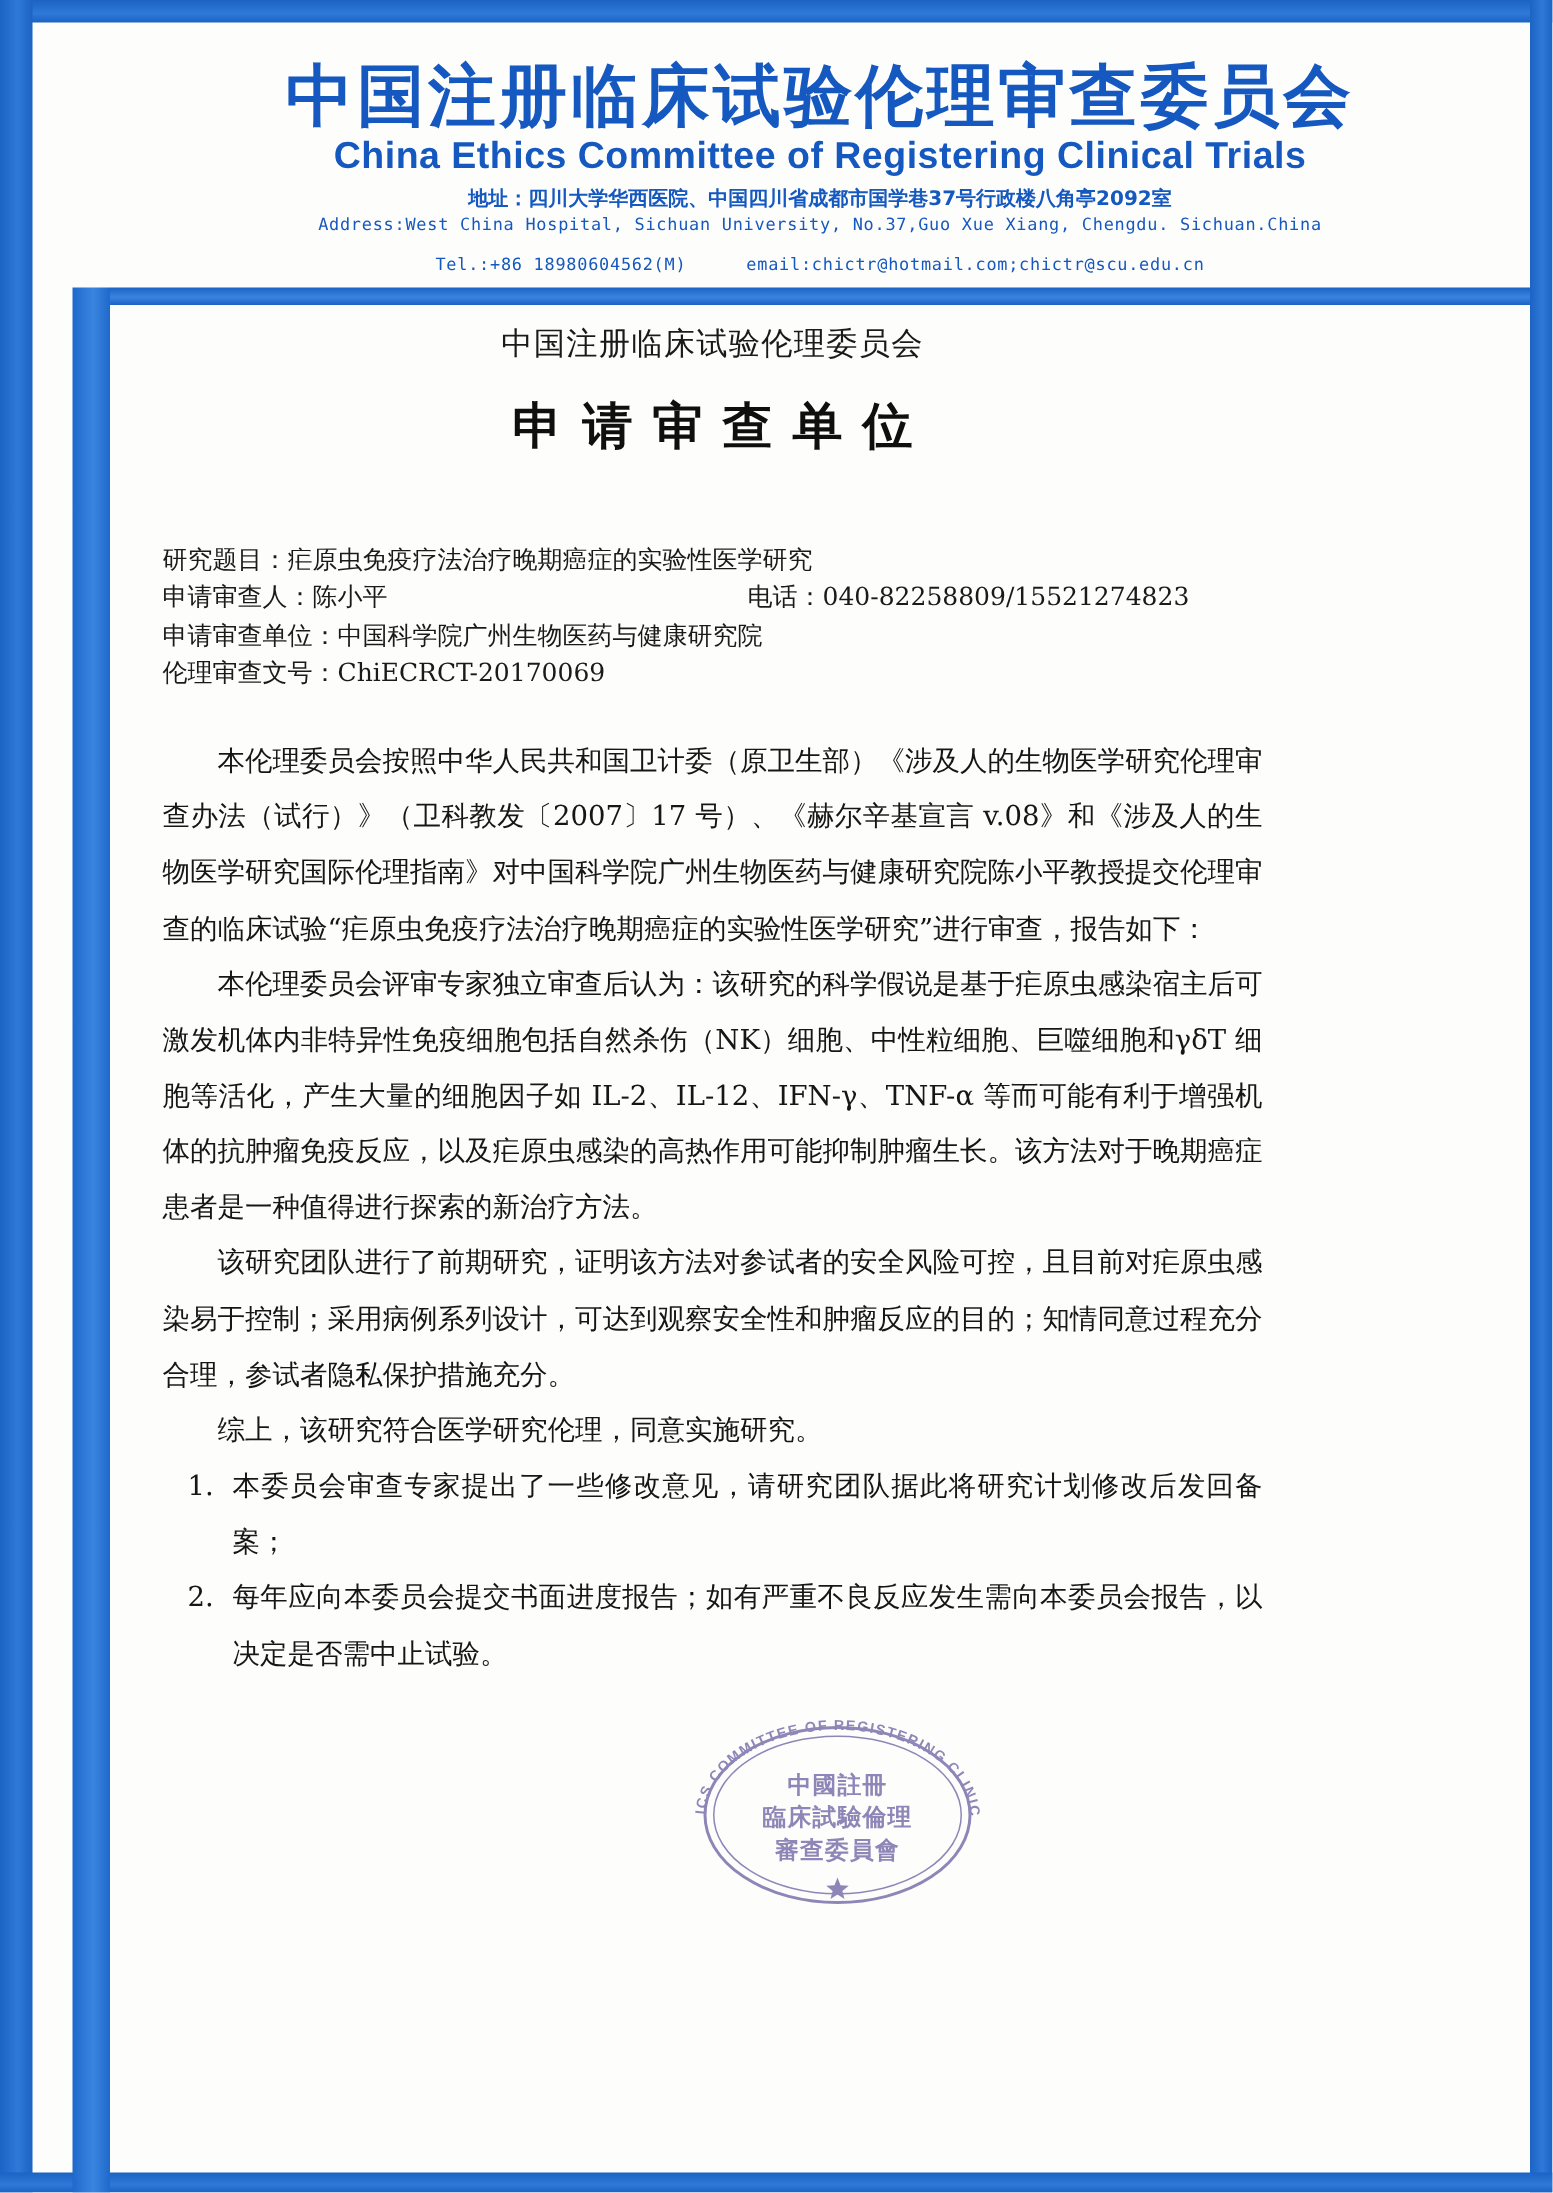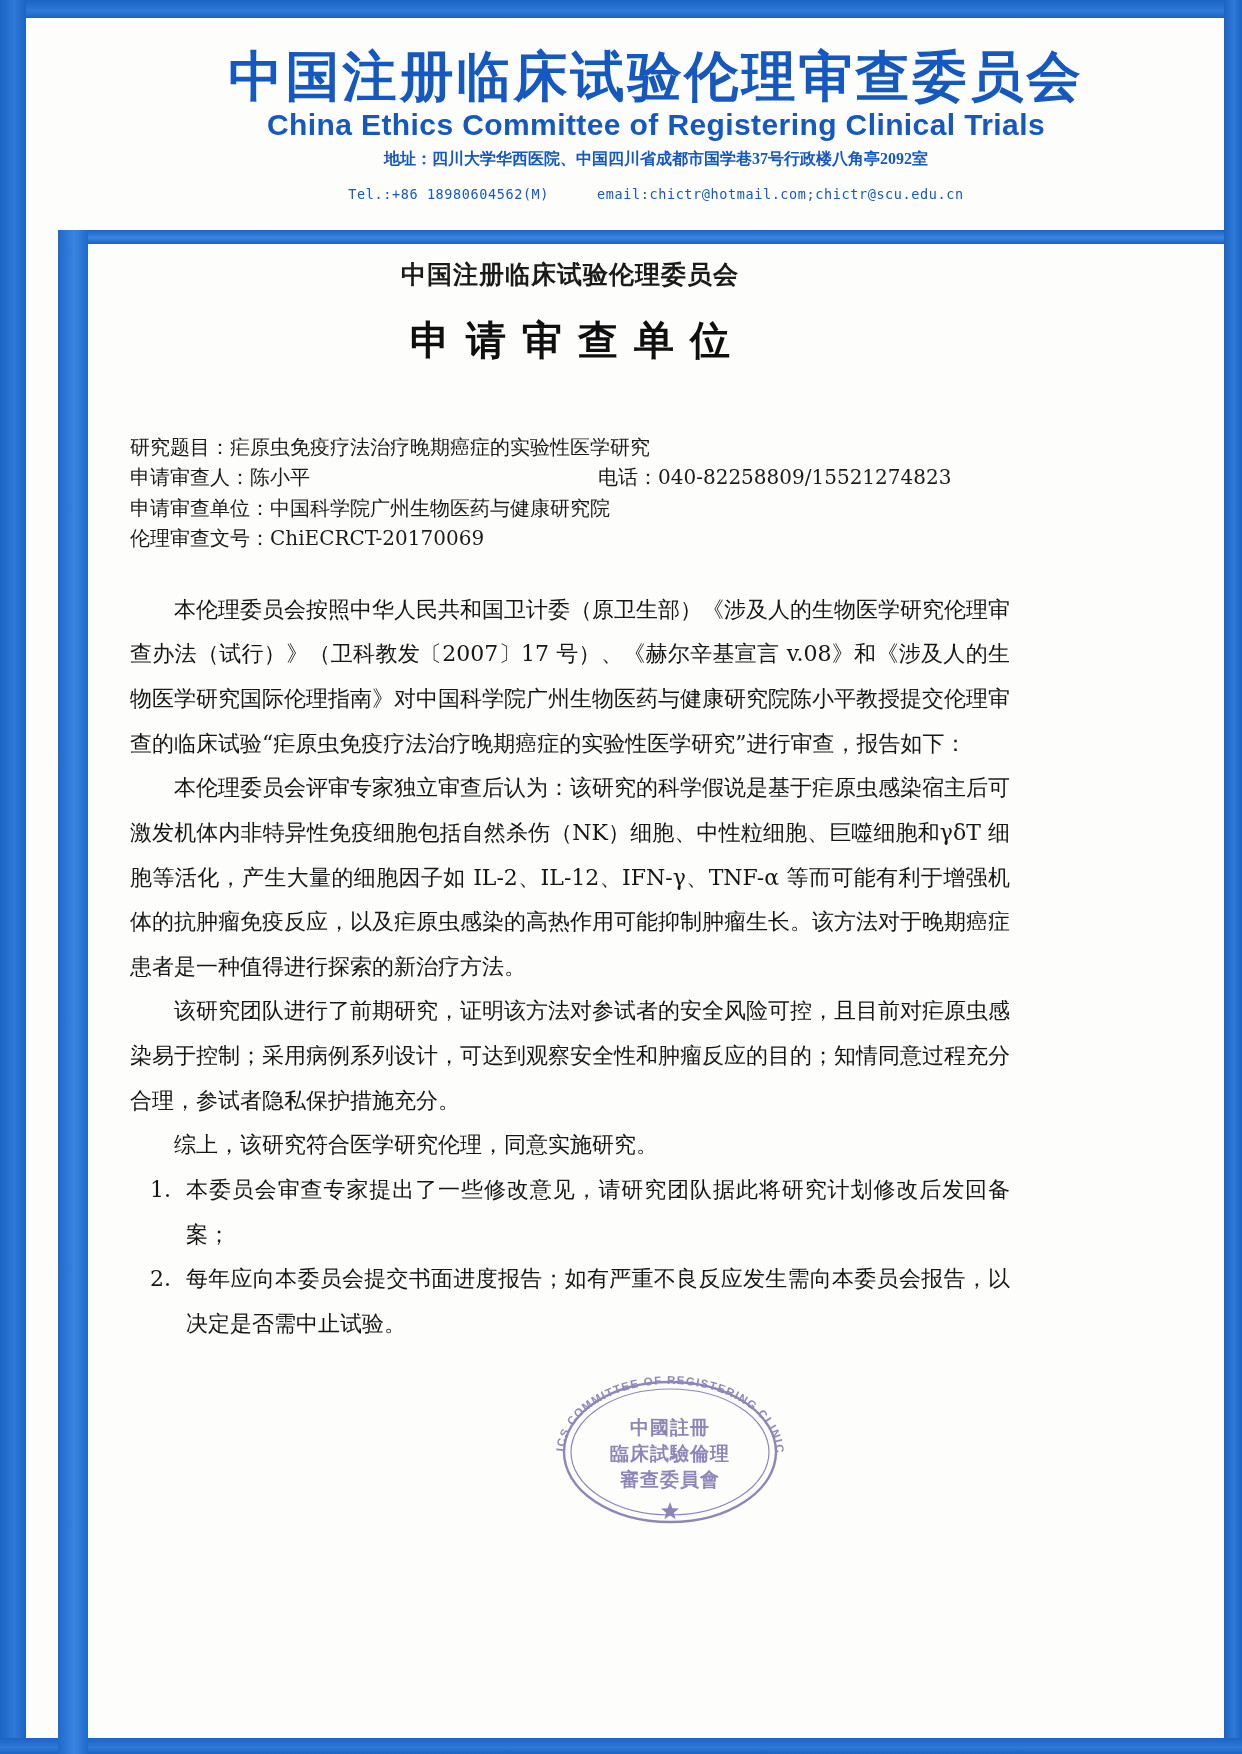--- a/index.html
+++ b/index.html
@@ -64,21 +64,20 @@
     margin-top:2px;
     white-space:nowrap;
   }
   .lh-addr-cn{
     color:#1558bf;
     font-size:16px;
     font-weight:bold;
     letter-spacing:0px;
     margin-top:6px;
     white-space:nowrap;
-    font-family:Liberation Serif, serif;
   }
   .lh-addr-en{
     color:#1558bf;
     font-family:"DejaVu Sans Mono","Liberation Mono",monospace;
     font-size:13.5px;
     letter-spacing:0.6px;
     margin-top:2px;
     white-space:nowrap;
   }
   .lh-tel{
@@ -96,21 +95,20 @@
     position:absolute;left:130px;top:248px;width:880px;
     color:#191919;
   }
   .doc-subtitle{
     text-align:center;
     font-size:25px;
     letter-spacing:1px;
     color:#1a1a1a;
     margin-top:10px;
     font-family:"DejaVu Serif","Liberation Serif",serif;
-    font-weight:bold;
   }
   .doc-title{
     text-align:center;
     font-size:40px;
     font-weight:bold;
     letter-spacing:16px;
     color:#0f0f0f;
     margin-top:22px;
     font-family:"DejaVu Serif","Liberation Serif",serif;
     text-indent:16px;
@@ -196,20 +194,21 @@
   <div class="border-left-outer"></div>
   <div class="border-right"></div>
   <div class="border-bottom"></div>
   <div class="border-left-inner"></div>
   <div class="header-rule"></div>
 
   <div class="letterhead">
     <div class="lh-cn">中国注册临床试验伦理审查委员会</div>
     <div class="lh-en">China Ethics Committee of Registering Clinical Trials</div>
     <div class="lh-addr-cn">地址：四川大学华西医院、中国四川省成都市国学巷37号行政楼八角亭2092室</div>
+    <div class="lh-addr-en">Address:West China Hospital, Sichuan University, No.37,Guo Xue Xiang, Chengdu. Sichuan.China</div>
     <div class="lh-tel"><span>Tel.:+86 18980604562(M)</span><span class="gap"></span><span>email:chictr@hotmail.com;chictr@scu.edu.cn</span></div>
   </div>
 
   <div class="content">
 
     <div class="doc-subtitle">中国注册临床试验伦理委员会</div>
     <div class="doc-title">申请审查单位</div>
 
     <div class="meta">
       <div class="meta-row">

